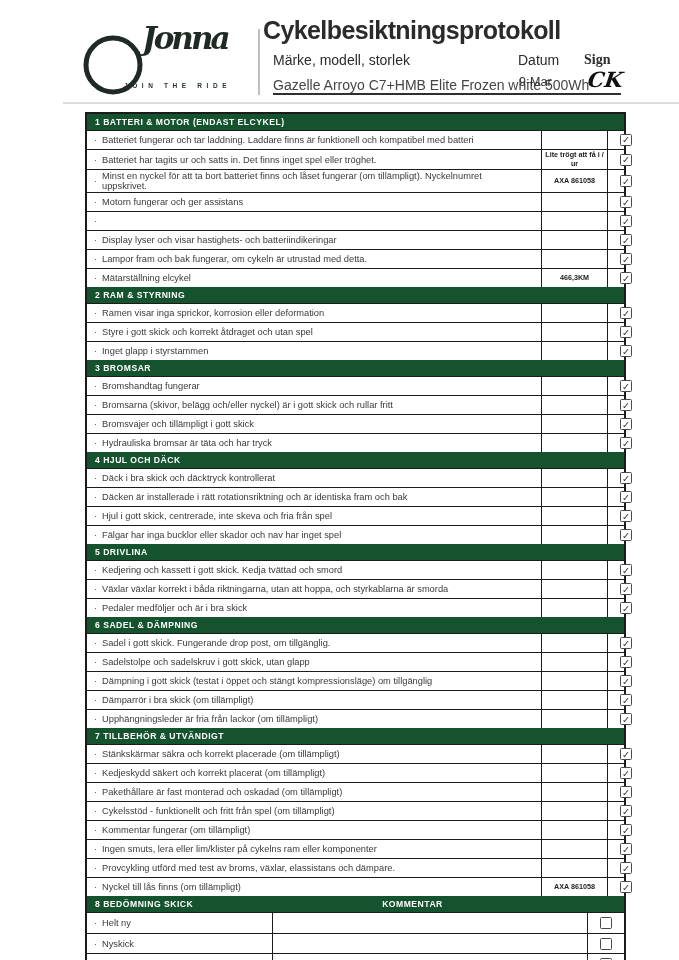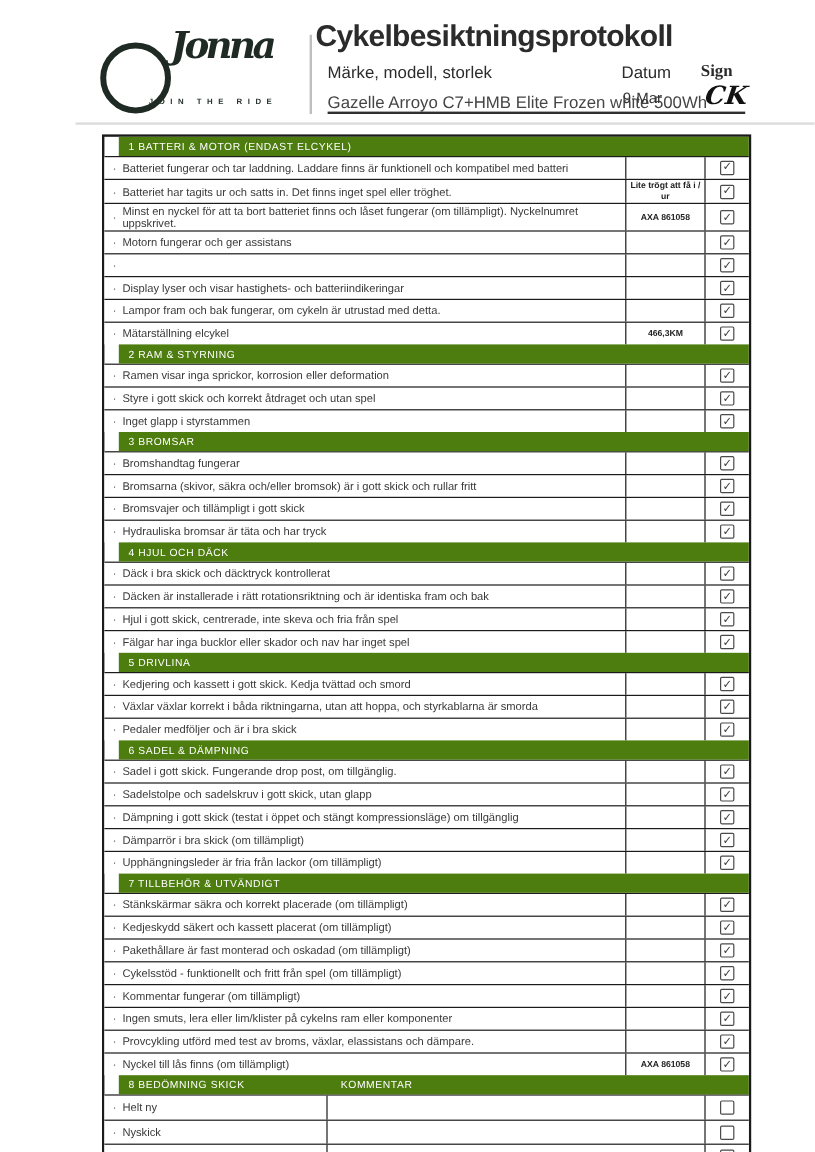--- a/index.html
+++ b/index.html
@@ -19,27 +19,27 @@
   .sign-label{position:absolute;left:584px;top:52px;font-size:14px;font-weight:bold;color:#2b2b2b;font-family:Liberation Serif, serif;}
   .field-value{position:absolute;left:273px;top:77px;font-size:14px;color:#454545;white-space:nowrap;}
   .datum-value{position:absolute;left:519px;top:75px;font-size:12.5px;color:#333;}
   .sign-value{position:absolute;left:588px;top:67px;font-family:"DejaVu Serif",serif;font-style:italic;font-weight:bold;font-size:21px;color:#111;transform:skewX(-8deg);}
   .header-rule-dark{position:absolute;left:273px;top:93px;width:348px;height:2px;background:#2f2f2f;}
   .header-rule-light{position:absolute;left:63px;top:102px;width:616px;height:2px;background:#dcdcdc;}
 
   
   .table{position:absolute;left:85px;top:112px;width:537px;border:2px solid #1b1b1b;box-sizing:content-box;background:#fff;}
 
-  .section-bar{background:#4d7c0f;color:#fff;min-height:16px;display:flex;align-items:center;padding-left:8px;font-size:8.6px;font-weight:normal;letter-spacing:0.5px;position:relative;text-transform:uppercase;margin-left:12px;}
-  .section-bar .comment-h{position:absolute;left:185px;width:315px;}
+  .section-bar{background:#14532d;color:#fff;min-height:16px;display:flex;align-items:center;padding-left:8px;font-size:8.6px;font-weight:bold;letter-spacing:0.5px;position:relative;text-transform:uppercase;}
+  .section-bar .comment-h{position:absolute;left:168px;width:315px;text-align:center;}
 
   .row{display:flex;border-top:1.2px solid #1b1b1b;min-height:18px;align-items:stretch;background:#fff;}
   .cell-text{flex:0 0 434px;max-width:434px;box-sizing:border-box;padding:1px 4px 1px 4px;font-size:9.3px;color:#3a3a3a;display:flex;align-items:center;}
   .bullet{flex:0 0 9px;text-align:center;color:#555;font-size:9px;margin-right:2px;}
-  .cell-note{flex:0 0 66px;max-width:66px;box-sizing:border-box;border-left:1.2px solid #1b1b1b;display:flex;align-items:center;justify-content:center;text-align:center;font-size:7.2px;font-weight:bold;color:#222;line-height:1.2;padding:1px 2px;}
+  .cell-note{flex:0 0 66px;max-width:66px;box-sizing:border-box;border-left:1.2px solid #1b1b1b;display:flex;align-items:center;justify-content:center;text-align:center;font-size:7.2px;font-weight:bold;color:#222;line-height:1.2;padding:1px 2px;margin-left:20px;}
   .cell-cb{flex:0 0 37px;max-width:37px;box-sizing:border-box;border-left:1.2px solid #1b1b1b;display:flex;align-items:center;justify-content:center;}
   .cb{width:10px;height:10px;border:1.2px solid #4a4a4a;border-radius:1.5px;display:flex;align-items:center;justify-content:center;font-size:9.5px;line-height:1;color:#3f3f3f;background:#fff;cursor:pointer;}
 
   
   .row.assess{min-height:19.5px;}
   .row.assess .cell-text{flex:0 0 185px;max-width:185px;}
   .cell-comment{flex:0 0 315px;max-width:315px;box-sizing:border-box;border-left:1.2px solid #1b1b1b;display:flex;align-items:center;justify-content:center;text-align:center;font-size:7.8px;font-weight:bold;color:#222;letter-spacing:0.2px;}
 </style>
 </head>
 <body>
@@ -193,21 +193,21 @@
           <span>Bromshandtag fungerar</span>
         </div>
         <div class="cell-note"></div>
         <div class="cell-cb">
           <span class="cb">✓</span>
         </div>
       </div>
       <div class="row">
         <div class="cell-text">
           <span class="bullet">·</span>
-          <span>Bromsarna (skivor, säkra och/eller bromsok) är i gott skick och rullar fritt</span>
+          <span>Bromsarna (skivor, belägg och/eller nyckel) är i gott skick och rullar fritt</span>
         </div>
         <div class="cell-note"></div>
         <div class="cell-cb">
           <span class="cb">✓</span>
         </div>
       </div>
       <div class="row">
         <div class="cell-text">
           <span class="bullet">·</span>
           <span>Bromsvajer och tillämpligt i gott skick</span>
@@ -365,21 +365,21 @@
           <span>Stänkskärmar säkra och korrekt placerade (om tillämpligt)</span>
         </div>
         <div class="cell-note"></div>
         <div class="cell-cb">
           <span class="cb">✓</span>
         </div>
       </div>
       <div class="row">
         <div class="cell-text">
           <span class="bullet">·</span>
-          <span>Kedjeskydd säkert och kassett placerat (om tillämpligt)</span>
+          <span>Kedjeskydd säkert och korrekt placerat (om tillämpligt)</span>
         </div>
         <div class="cell-note"></div>
         <div class="cell-cb">
           <span class="cb">✓</span>
         </div>
       </div>
       <div class="row">
         <div class="cell-text">
           <span class="bullet">·</span>
           <span>Pakethållare är fast monterad och oskadad (om tillämpligt)</span>

